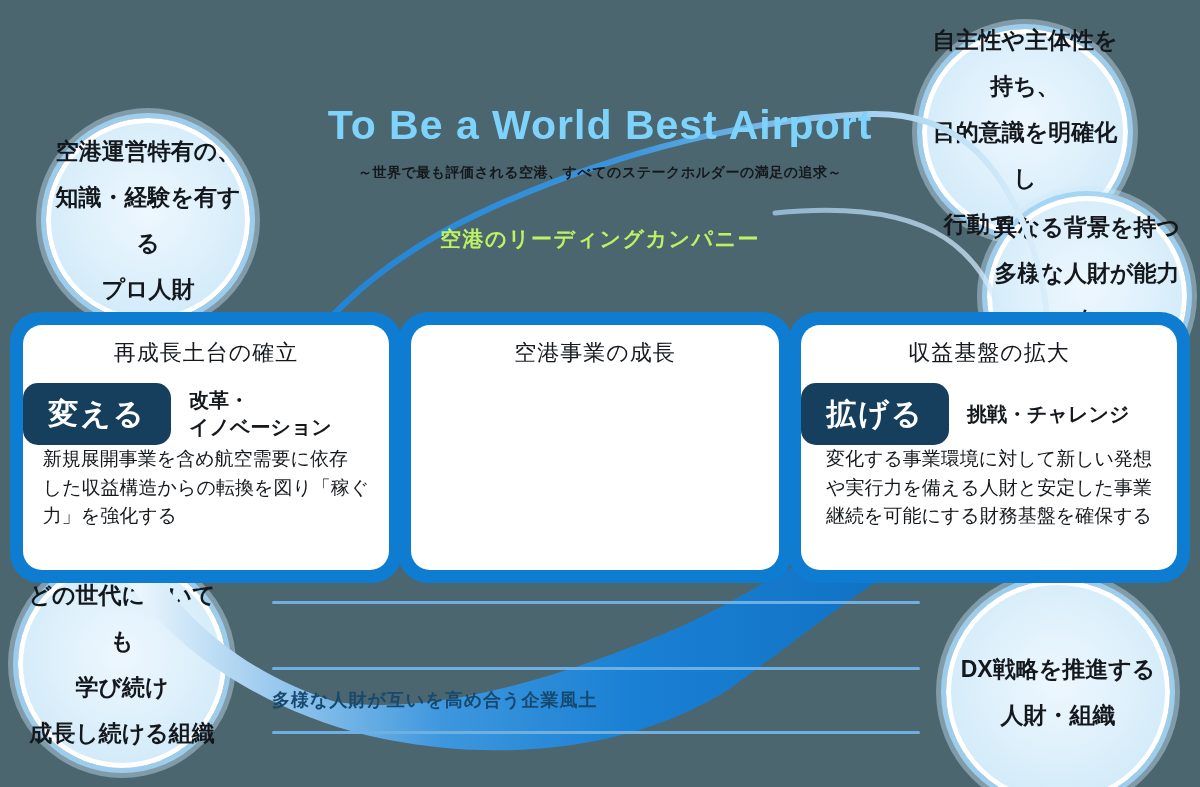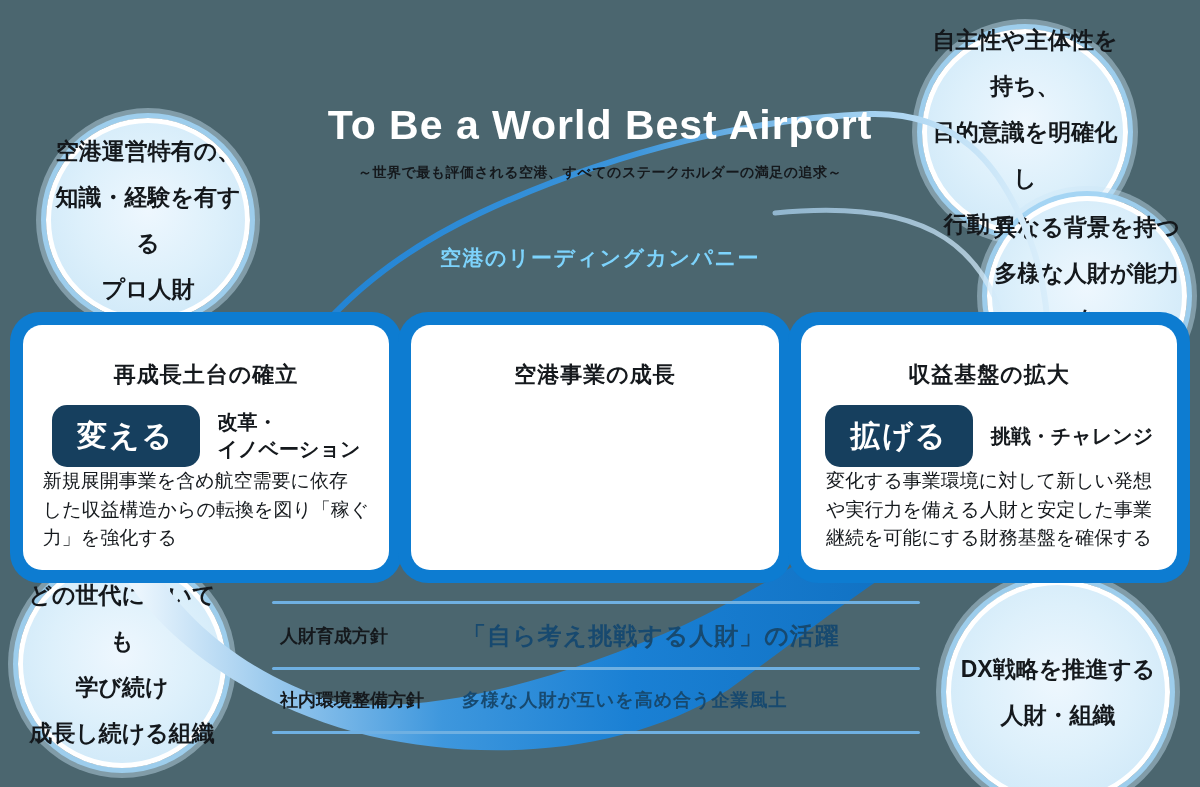--- a/index.html
+++ b/index.html
@@ -24,41 +24,41 @@
   .circle-learning {left:18px;  top:560px; width:208px; height:208px;}
   .circle-dx       {left:946px; top:580px; width:224px; height:224px;}
   
   .swoosh{position:absolute;left:0;top:0;z-index:2;pointer-events:none;}
   
   .card{position:absolute;top:312px;height:271px;z-index:3;background:#0d7cd1;border-radius:30px;}
   .card-1{left:10px;width:392px;}
   .card-2{left:398px;width:394px;}
   .card-3{left:788px;width:402px;}
   .card-inner{position:absolute;left:13px;top:13px;right:13px;bottom:13px;background:#ffffff;border-radius:19px;text-align:center;}
-  .card-title{margin-top:35px;font-size:22px;font-weight:bold;color:#15191d;letter-spacing:1px;}
-  .pill-row{display:flex;align-items:center;justify-content:center;gap:18px;margin-top:15px;}
+  .card-title{margin-top:13px;font-size:22px;font-weight:normal;color:#15191d;letter-spacing:1px;}
+  .pill-row{display:flex;align-items:center;gap:18px;margin-top:15px;}
   .pill{width:148px;height:62px;border-radius:15px;background:#163f5e;color:#ffffff;
         font-size:30px;font-weight:bold;display:flex;align-items:center;justify-content:center;letter-spacing:2px;}
   .tagline{font-size:20px;font-weight:bold;color:#15191d;white-space:pre-line;text-align:left;line-height:1.35;}
   .card-desc{display:inline-block;text-align:left;white-space:pre-line;
              font-size:19px;line-height:1.5;color:#15191d;}
   
   .policies{position:absolute;left:272px;top:601px;width:648px;height:133px;z-index:4;}
   .policy-line{position:absolute;left:0;width:100%;height:3px;background:#6fb0e2;border-radius:2px;}
   .line-top{top:0;} .line-mid{top:66px;} .line-bottom{top:130px;}
   .policy-row{position:absolute;left:0;width:100%;display:flex;align-items:center;}
   .row-1{top:6px;height:58px;} .row-2{top:70px;height:58px;}
   .policy-label{width:190px;padding-left:8px;font-size:18px;font-weight:bold;color:#15191d;box-sizing:border-box;}
   .policy-value{font-size:24px;font-weight:bold;color:#17496f;letter-spacing:1px;}
   .row-2 .policy-value{font-size:18px;}
   
   .hdr{position:absolute;left:0;width:100%;text-align:center;z-index:5;}
-  .main-title{top:102px;font-size:41px;font-weight:bold;color:#ffffff;letter-spacing:1px;}
+  .main-title{top:102px;font-size:41px;font-weight:bold;color:#7dd3fc;letter-spacing:1px;}
   .subtitle{top:164px;font-size:14px;font-weight:bold;color:#15191d;letter-spacing:0.5px;}
-  .lead{top:244px;font-size:21px;font-weight:bold;color:#7dd3fc;letter-spacing:1.5px;}
+  .lead{top:225px;font-size:21px;font-weight:bold;color:#bef264;letter-spacing:1.5px;}
 </style>
 </head>
 <body>
 
 <div class="circle circle-pro">
   <span>空港運営特有の、
 知識・経験を有する
 プロ人財</span>
 </div>
 <div class="circle circle-autonomy">
@@ -145,27 +145,22 @@
       <div class="tagline">挑戦・チャレンジ</div>
     </div>
     <div class="card-desc">変化する事業環境に対して新しい発想
 や実行力を備える人財と安定した事業
 継続を可能にする財務基盤を確保する</div>
   </div>
 </div>
 
 <div class="policies">
   <div class="policy-line line-top"></div>
-  <div class="policy-row row-1">
-    <div class="policy-label">人財育成方針</div>
-    <div class="policy-value">「自ら考え挑戦する人財」の活躍</div>
-  </div>
   <div class="policy-line line-mid"></div>
   <div class="policy-row row-2">
-    <div class="policy-label">社内環境整備方針</div>
     <div class="policy-value">多様な人財が互いを高め合う企業風土</div>
   </div>
   <div class="policy-line line-bottom"></div>
 </div>
 
 <div class="hdr main-title">To Be a World Best Airport</div>
 <div class="hdr subtitle">～世界で最も評価される空港、すべてのステークホルダーの満足の追求～</div>
 <div class="hdr lead">空港のリーディングカンパニー</div>
 
 </body></html>

